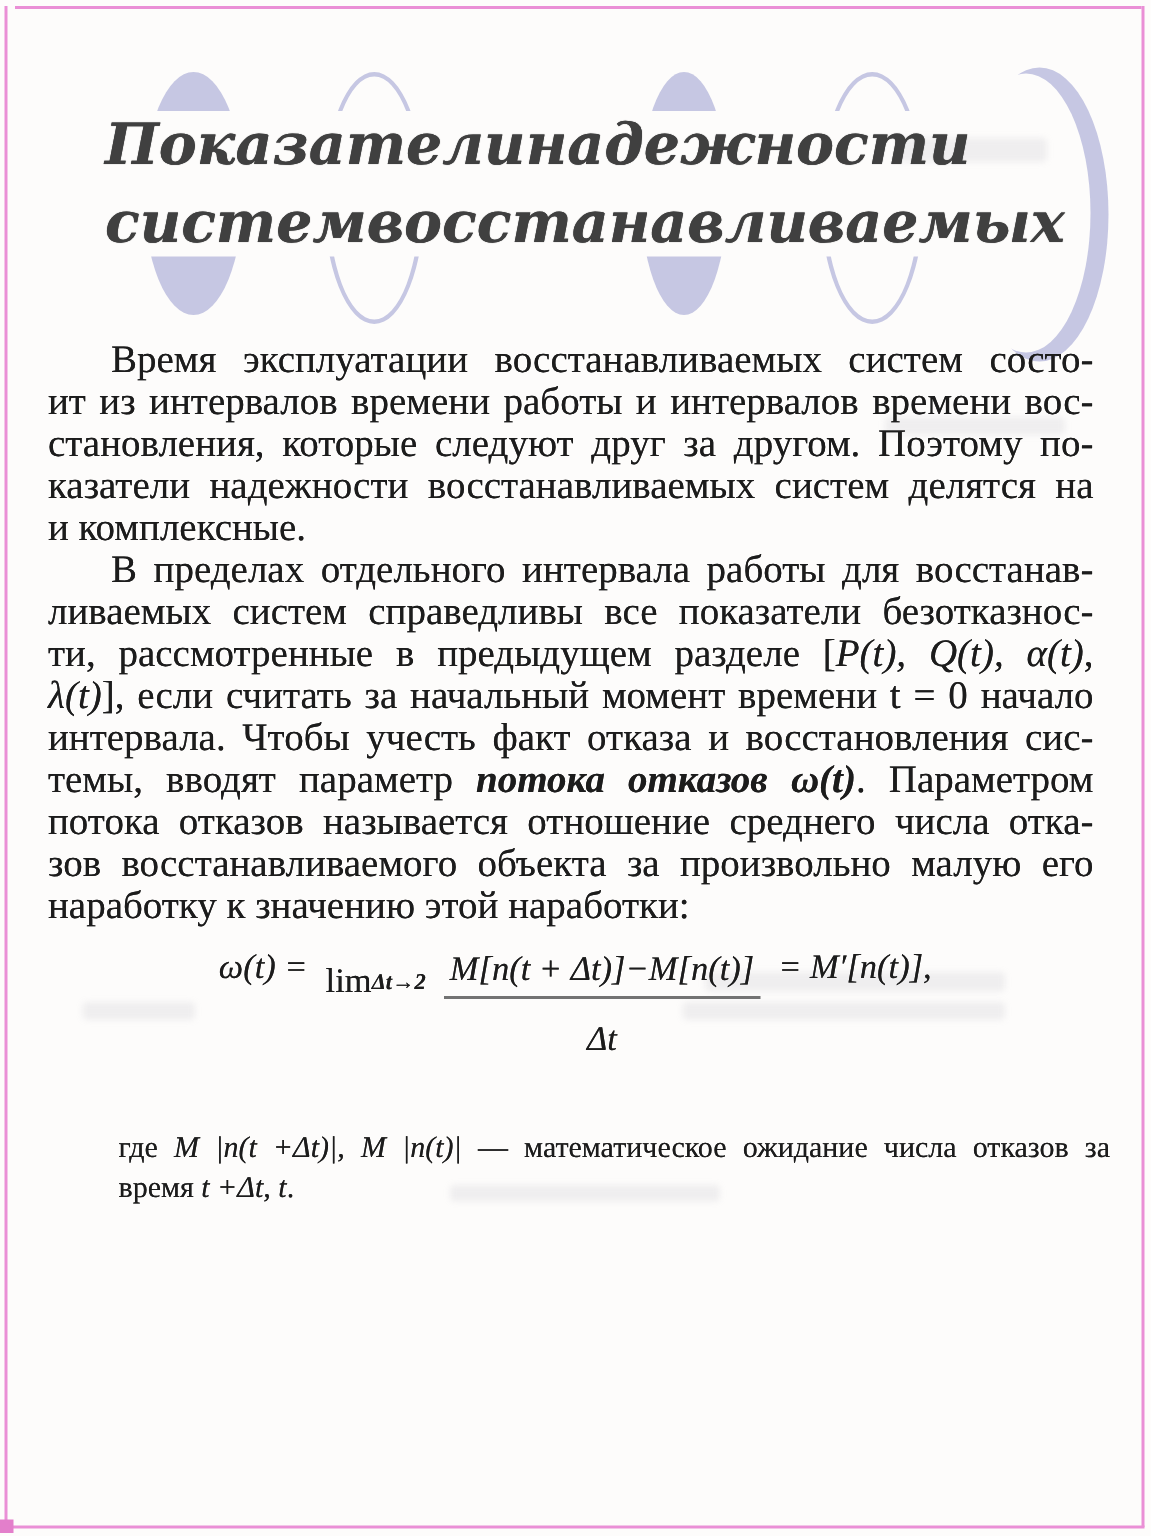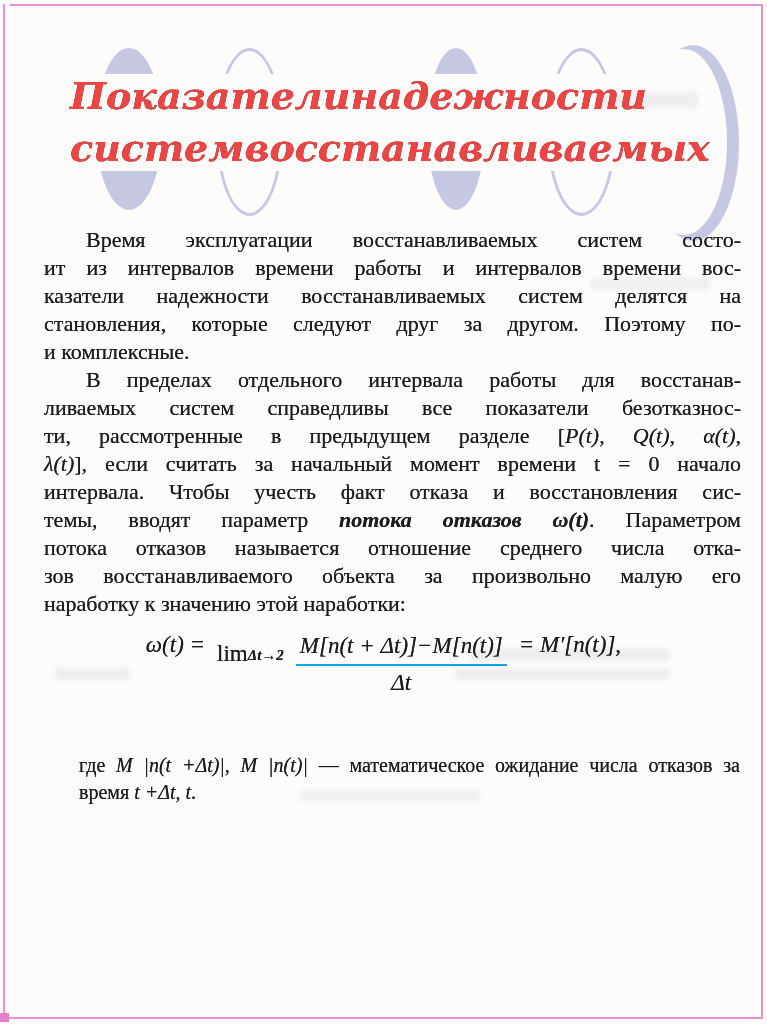--- a/index.html
+++ b/index.html
@@ -27,47 +27,47 @@
   #c1{left:96px;top:48px;width:66px;height:162px;}
   #c2{left:216px;top:48px;width:61px;height:162px;}
   #c3{left:427px;top:48px;width:58px;height:162px;}
   #c4{left:547px;top:48px;width:63px;height:162px;}
   #title-band{position:absolute;left:0;top:74px;width:650px;height:97px;background:#fdfcfb;}
   
   #title{
     position:absolute;left:70px;top:70px;width:577px;
     font-family:"DejaVu Serif","Liberation Serif",serif;
     font-style:italic;font-weight:700;
-    font-size:38px;line-height:52px;color:#ef4444;
+    font-size:38px;line-height:52px;color:#404040;
     text-shadow:0 0 0.5px #222;
   }
   .title-line{display:flex;justify-content:space-between;}
   
   #body-text{
-    position:absolute;left:44px;top:226px;width:697px;
-    font-size:22px;line-height:28px;
+    position:absolute;left:32px;top:226px;width:697px;
+    font-size:26px;line-height:28px;
     text-shadow:0 0 0.4px #333;
   }
   .tline{height:28px;text-align:justify;text-align-last:justify;white-space:normal;}
   .tline.endl{text-align-last:left;}
   .tline.ind{text-indent:42px;}
   .it{font-style:italic;}
   .bd{font-weight:700;}
   
   #formula{
     position:absolute;left:0;top:632px;width:767px;height:88px;
     display:flex;align-items:flex-start;justify-content:center;gap:12px;
     font-size:23px;text-shadow:0 0 0.4px #333;
   }
   .f-lim{display:inline-flex;flex-direction:row;align-items:center;line-height:1;margin-top:10px;}
   .f-limword{font-size:23px;}
   .f-limsub{font-size:15px;margin-top:3px;font-weight:700;}
   .f-frac{display:inline-flex;flex-direction:column;align-items:center;line-height:1.25;}
-  .f-num{padding:0 4px 3px 4px;border-bottom:2px solid #0ea5e9;}
-  .f-den{padding-top:3px;}
+  .f-num{padding:0 4px 3px 4px;border-bottom:2px solid #737373;}
+  .f-den{padding-top:13px;}
   
   #footnote{
     position:absolute;left:40px;top:752px;width:700px;
     font-size:20px;line-height:27px;text-shadow:0 0 0.3px #333;
   }
   #footnote .tline{height:27px;margin-left:39px;}
   
   .smudge{position:absolute;background:rgba(150,150,160,0.13);filter:blur(2px);border-radius:3px;}
   #sm1{left:598px;top:92px;width:100px;height:16px;}
   #sm2{left:590px;top:278px;width:120px;height:12px;}
@@ -104,22 +104,22 @@
     <div class="title-line">
       <span>систем</span>
       <span>восстанавливаемых</span>
     </div>
   </div>
 
   <div id="body-text">
     <div>
         <div class="tline ind"><span>Время эксплуатации восстанавливаемых систем состо-</span></div>
         <div class="tline"><span>ит из интервалов времени работы и интервалов времени вос-</span></div>
+        <div class="tline"><span>становления, которые следуют друг за другом. Поэтому по-</span></div>
         <div class="tline"><span>казатели надежности восстанавливаемых систем делятся на</span></div>
-        <div class="tline"><span>становления, которые следуют друг за другом. Поэтому по-</span></div>
         <div class="tline endl"><span>и комплексные.</span></div>
       </div>
     <div>
         <div class="tline ind"><span>В пределах отдельного интервала работы для восстанав-</span></div>
         <div class="tline"><span>ливаемых систем справедливы все показатели безотказнос-</span></div>
         <div class="tline"><span>ти, рассмотренные в предыдущем разделе [</span><span class="it">P(t), Q(t), α(t)</span><span>,</span></div>
         <div class="tline"><span class="it">λ(t)</span><span>], если считать за начальный момент времени t = 0 начало</span></div>
         <div class="tline"><span>интервала. Чтобы учесть факт отказа и восстановления сис-</span></div>
         <div class="tline"><span>темы, вводят параметр </span><span class="it bd">потока отказов</span><span> </span><span class="it bd">ω(t)</span><span>. Параметром</span></div>
         <div class="tline"><span>потока отказов называется отношение среднего числа отка-</span></div>

